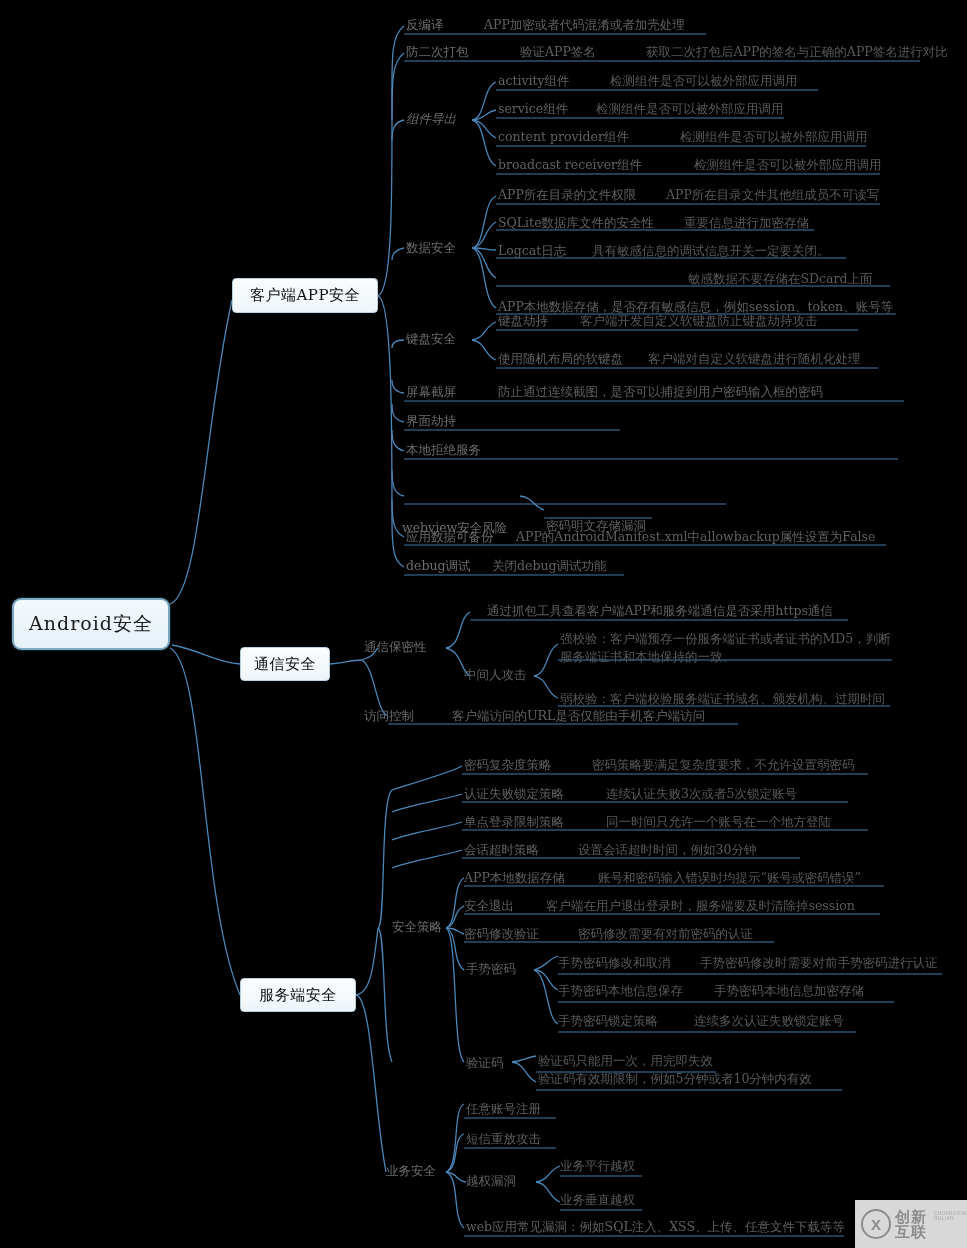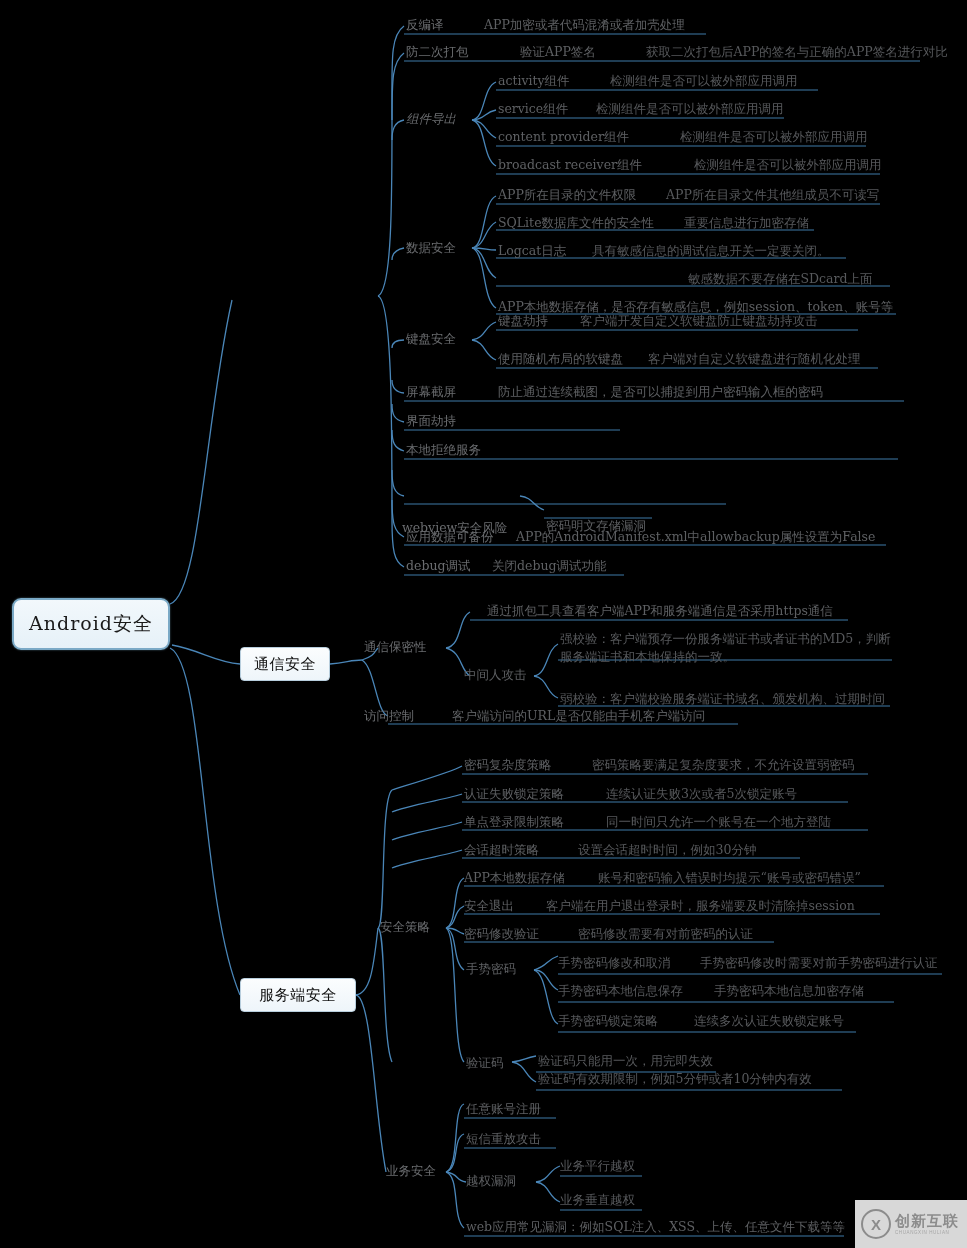--- a/index.html
+++ b/index.html
@@ -58,21 +58,21 @@
     background:#d8d8d8;display:flex;align-items:center;
     gap:4px;padding-left:6px;box-sizing:border-box;
   }
   .wm-circle{
     width:26px;height:26px;border-radius:50%;
     border:2.5px solid #8c8c8c;color:#8c8c8c;
     display:flex;align-items:center;justify-content:center;
     font-size:15px;font-weight:bold;flex:0 0 auto;
     font-family:"Liberation Sans",sans-serif;
   }
-  .wm-text{display:flex;flex-direction:column;line-height:1;justify-content:space-between;}
+  .wm-text{display:flex;flex-direction:row;line-height:1;justify-content:space-between;}
   .wm-cn{font-size:15px;color:#8c8c8c;font-weight:bold;letter-spacing:1px;}
   .wm-en{font-size:4.5px;color:#a5a5a5;letter-spacing:.6px;margin-top:3px;}
 </style>
 </head>
 <body>
 
 <div id="canvas">
 
   <svg class="links" viewBox="0 0 967 1248">
 
@@ -192,20 +192,21 @@
     <path class="under" d="M464 1236 H 844"></path>
 
     <path d="M536 1182 C 550 1180, 548 1170, 560 1166"></path>
     <path d="M536 1182 C 550 1184, 548 1198, 560 1202"></path>
     <path class="under" d="M560 1176 H 642"></path>
     <path class="under" d="M560 1210 H 642"></path>
   </svg>
 
   <div class="root-node" style="left:12px;top:598px;width:158px;height:52px;">Android安全</div>
 
+  <div class="main-node" style="left:232px;top:278px;width:146px;height:35px;">客户端APP安全</div>
   <div class="main-node" style="left:240px;top:647px;width:90px;height:34px;">通信安全</div>
   <div class="main-node" style="left:240px;top:978px;width:116px;height:34px;">服务端安全</div>
 
   <div class="topic l2" style="left:406px;top:17px;">反编译</div>
   <div class="topic l3" style="left:484px;top:17px;">APP加密或者代码混淆或者加壳处理</div>
 
   <div class="topic l2" style="left:406px;top:44px;">防二次打包</div>
   <div class="topic l3" style="left:520px;top:44px;">验证APP签名</div>
   <div class="topic l4" style="left:646px;top:44px;">获取二次打包后APP的签名与正确的APP签名进行对比</div>
 
@@ -252,21 +253,21 @@
 
   <div class="topic l2" style="left:364px;top:639px;">通信保密性</div>
   <div class="topic l3" style="left:464px;top:603px;margin-left:23px;">通过抓包工具查看客户端APP和服务端通信是否采用https通信</div>
   <div class="topic l3" style="left:464px;top:667px;">中间人攻击</div>
   <div class="topic l4 two-line" style="left:560px;top:630px;width:340px;line-height:1.45;">强校验：客户端预存一份服务端证书或者证书的MD5，判断服务端证书和本地保持的一致。</div>
   <div class="topic l4" style="left:560px;top:691px;">弱校验：客户端校验服务端证书域名、颁发机构、过期时间</div>
 
   <div class="topic l2" style="left:364px;top:708px;">访问控制</div>
   <div class="topic l3" style="left:452px;top:708px;">客户端访问的URL是否仅能由手机客户端访问</div>
 
-  <div class="topic l2" style="left:380px;top:919px;">安全策略</div>
+  <div class="topic l2" style="left:380px;top:919px;padding-left:12px;">安全策略</div>
 
   <div class="topic l3" style="left:464px;top:757px;">密码复杂度策略</div>
   <div class="topic l4" style="left:592px;top:757px;">密码策略要满足复杂度要求，不允许设置弱密码</div>
 
   <div class="topic l3" style="left:464px;top:786px;">认证失败锁定策略</div>
   <div class="topic l4" style="left:606px;top:786px;">连续认证失败3次或者5次锁定账号</div>
 
   <div class="topic l3" style="left:464px;top:814px;">单点登录限制策略</div>
   <div class="topic l4" style="left:606px;top:814px;">同一时间只允许一个账号在一个地方登陆</div>
 

